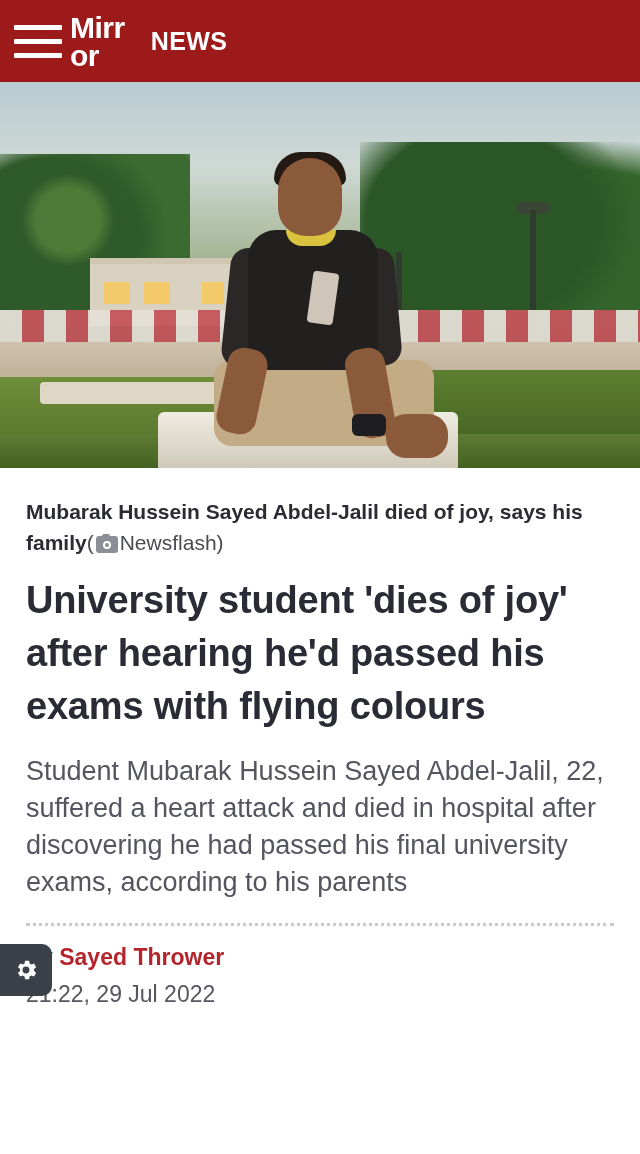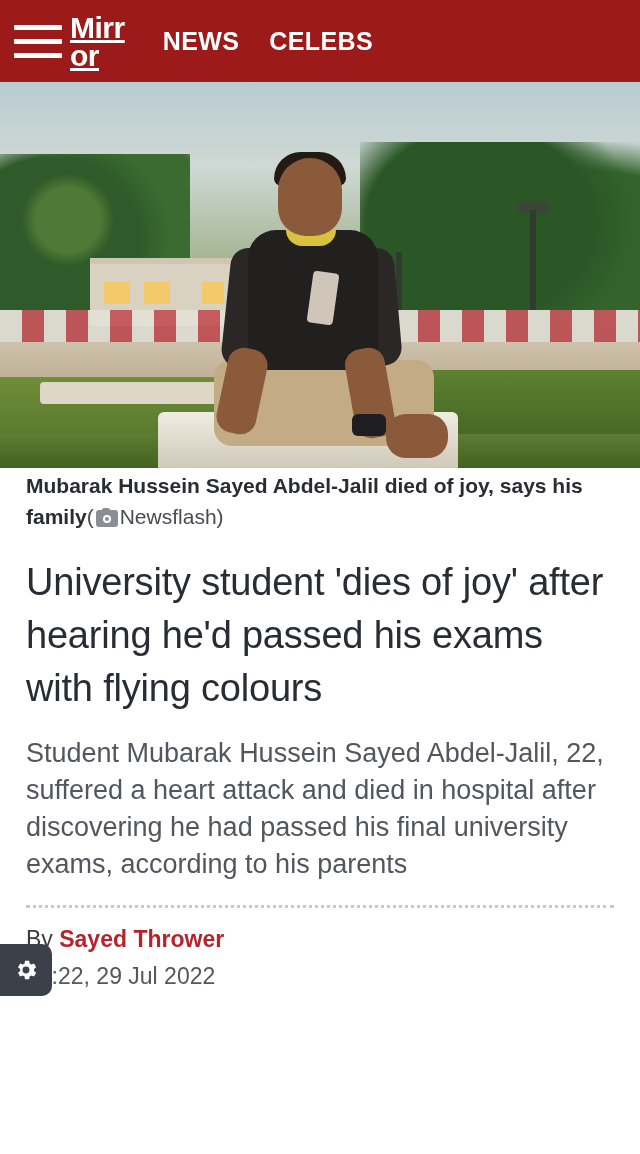--- a/index.html
+++ b/index.html
@@ -40,24 +40,23 @@
     width: 48px;
     background: #ffffff;
     border-radius: 1px;
   }
   .logo {
     color: #ffffff;
     font-weight: bold;
     font-size: 30px;
     line-height: 28px;
     letter-spacing: -0.5px;
-    margin-right: 38px;
+    margin-right: 26px;
     margin-top: 2px;
     font-family: "Liberation Sans", sans-serif;
-    text-decoration: underline;
   }
   .logo .l1, .logo .l2 { display: block; }
   .navlinks {
     display: flex;
     align-items: flex-end;
     gap: 30px;
   }
   .navlink {
     color: #ffffff;
     font-size: 25px;
@@ -250,21 +249,21 @@
     left: 396px; top: 170px; width: 6px; height: 110px;
     background: #2f3b2c;
   }
 
   
   .article {
     padding: 0 26px;
     box-sizing: border-box;
   }
   .caption {
-    padding-top: 2px;
+    padding-top: 28px;
     font-size: 21px;
     line-height: 31px;
     color: #2b2b33;
     font-weight: bold;
   }
   .caption .credit {
     font-weight: normal;
     color: #4a4a52;
   }
   .cam-icon {
@@ -288,25 +287,25 @@
   }
   .cam-icon::after {
     content: "";
     position: absolute;
     left: 6px; top: -2.5px;
     width: 8px; height: 4px;
     background: #8d8d96;
     border-radius: 2px 2px 0 0;
   }
   h1.headline {
-    margin: 24px 0 0 0;
+    margin: 16px 0 0 0;
     font-size: 38px;
     line-height: 53px;
     color: #2a2b35;
-    font-weight: normal;
+    font-weight: bold;
     letter-spacing: -0.2px;
   }
   .standfirst {
     margin-top: 20px;
     font-size: 27px;
     line-height: 37px;
     color: #54555f;
   }
   .dotted {
     margin: 22px 0 0 0;
@@ -357,21 +356,20 @@
     <span></span>
     <span></span>
     <span></span>
   </div>
   <div class="logo">
     <span class="l1">Mirr</span>
     <span class="l2">or</span>
   </div>
   <div class="navlinks">
     <a class="navlink">NEWS</a>
-    <a class="navlink">CELEBS</a>
   </div>
 </div>
 
 <div class="hero">
   <div class="sky"></div>
   <div class="trees-left"></div>
   <div class="palm"></div>
   <div class="trees-right"></div>
   <div class="building">
     <div class="win" style="left:14px;top:18px;width:26px;height:22px;"></div>

